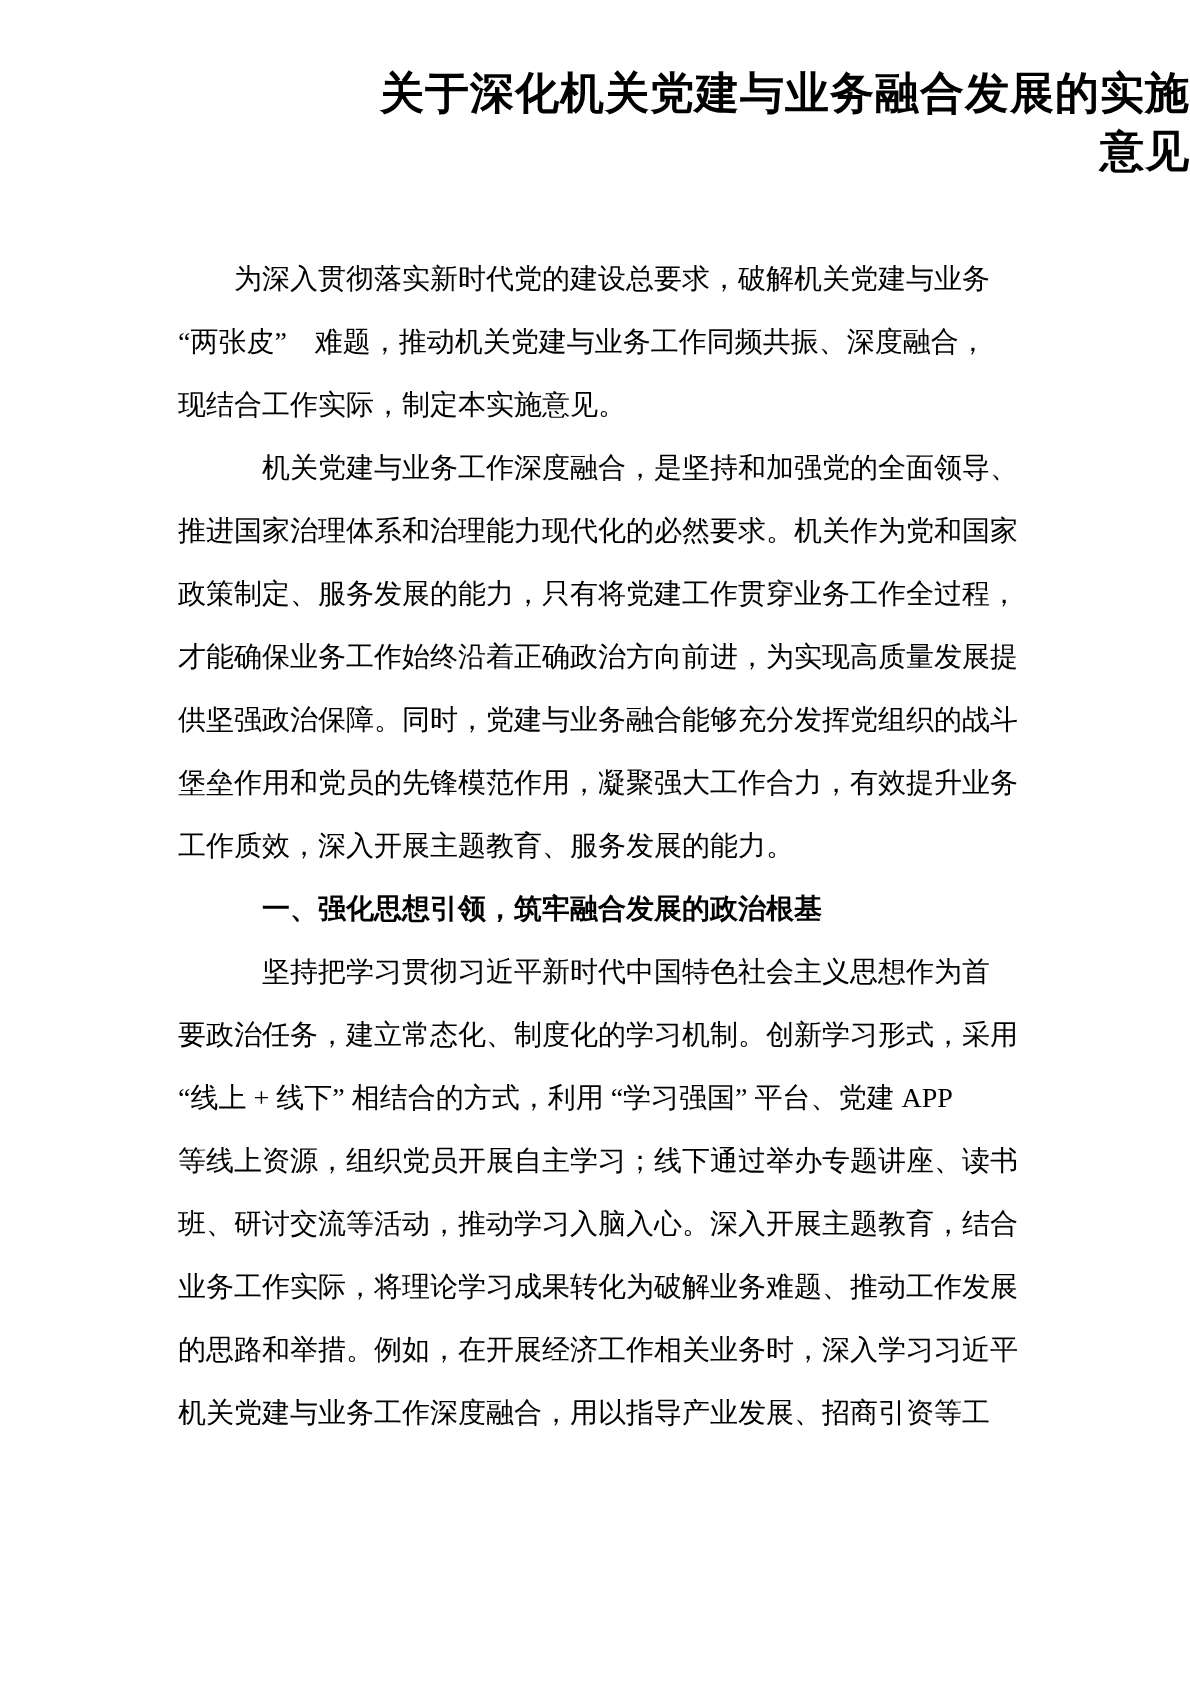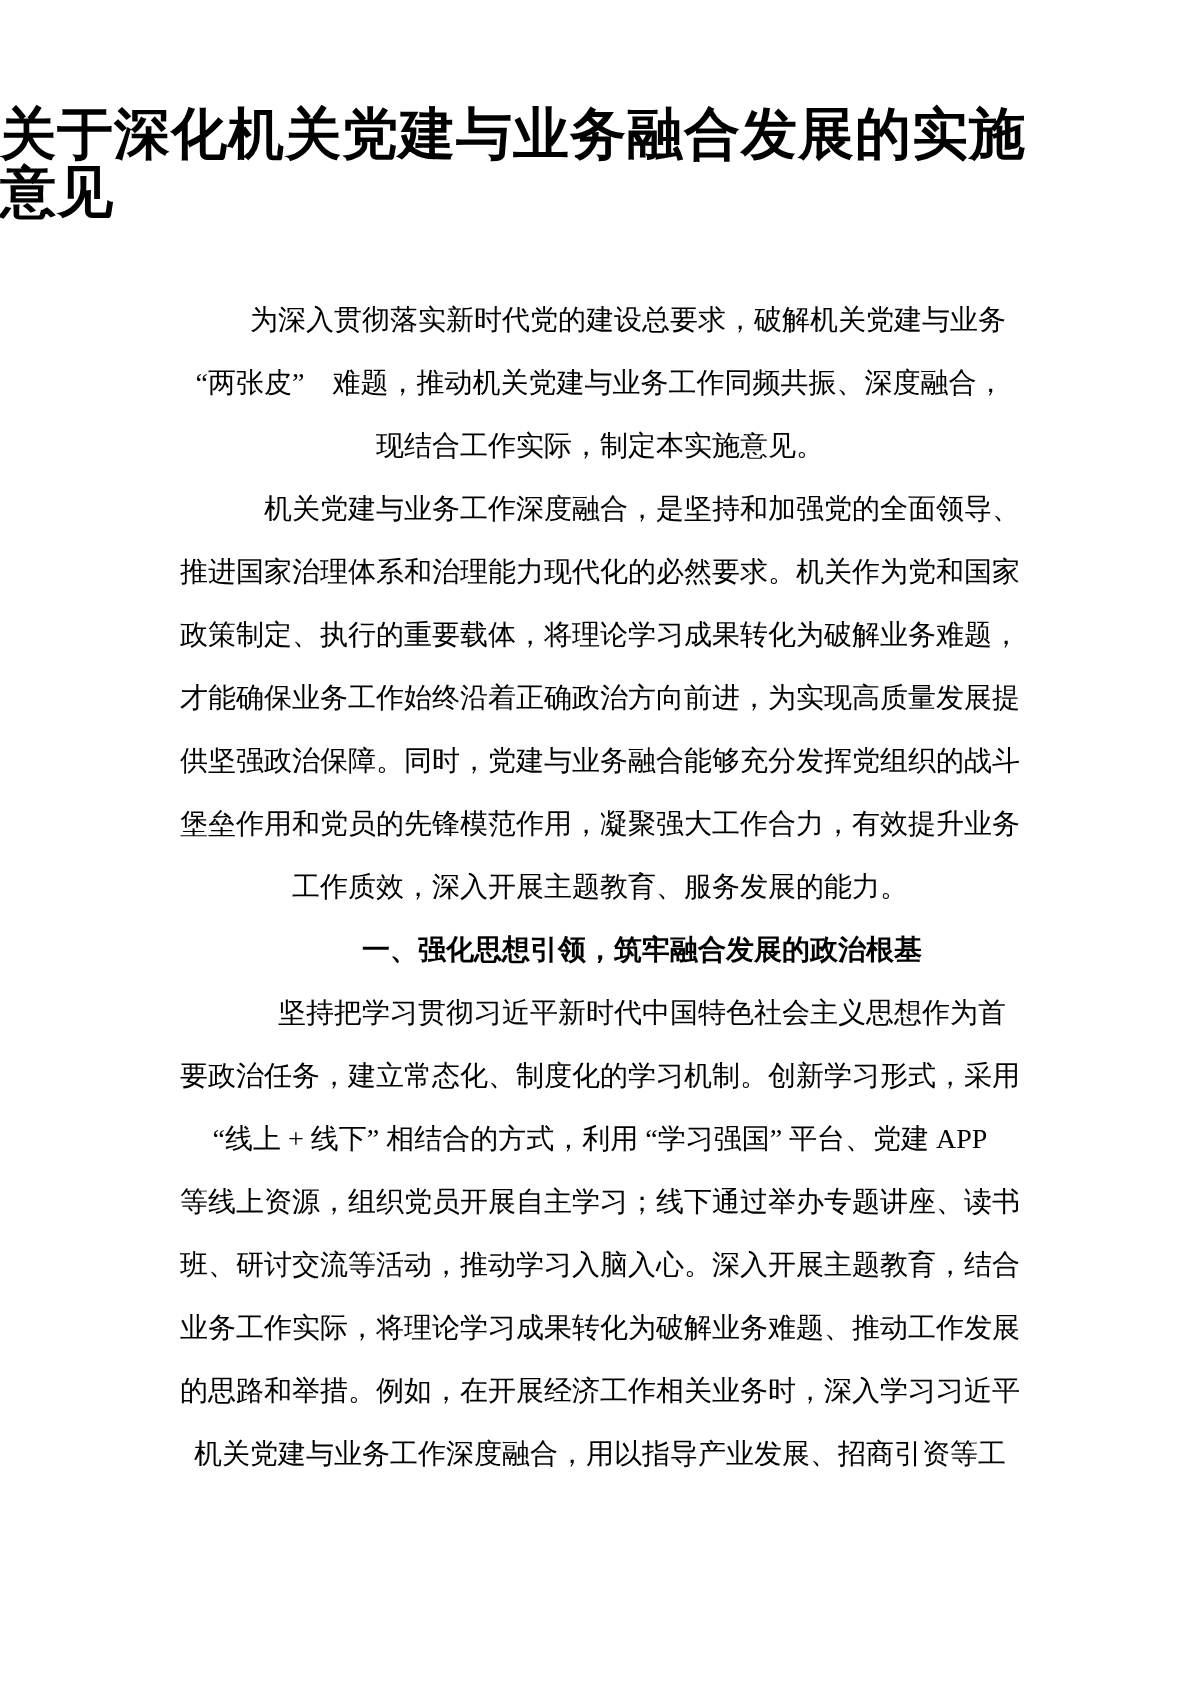--- a/index.html
+++ b/index.html
@@ -11,62 +11,62 @@
   .page {
     position: relative;
     width: 1190px;
     height: 1683px;
     margin: 0 auto;
     background: #ffffff;
     box-sizing: border-box;
     overflow: hidden;
   }
   .title-block {
-    padding-top: 105px;
-    text-align: left;
+    padding-top: 64px;
+    text-align: right;
     font-family: "Liberation Sans", "DejaVu Sans", sans-serif;
     font-weight: 700;
-    font-size: 56px;
+    font-size: 44px;
     line-height: 58px;
     color: #000000;
     letter-spacing: 1px;
   }
   .content {
     margin-top: 67px;
     padding: 0 168px 0 178px;
     font-family: "Liberation Serif", "DejaVu Serif", serif;
     font-size: 28px;
     line-height: 63px;
     color: #000000;
   }
   .line {
     height: 63px;
     white-space: pre;
-    text-align: center;
+    text-align: left;
   }
   .heading-line {
     font-weight: 700; 
   }
 </style>
 </head>
 <body>
 
 <div class="page">
   <h1 class="title-block" style="margin:0;">
     <div class="title-line">关于深化机关党建与业务融合发展的实施</div>
     <div class="title-line">意见</div>
   </h1>
 
   <div class="content">
       <div class="line" style="text-indent: 2em;">为深入贯彻落实新时代党的建设总要求，破解机关党建与业务</div>
       <div class="line">“两张皮”　难题，推动机关党建与业务工作同频共振、深度融合，</div>
       <div class="line">现结合工作实际，制定本实施意见。</div>
       <div class="line" style="text-indent: 3em;">机关党建与业务工作深度融合，是坚持和加强党的全面领导、</div>
       <div class="line">推进国家治理体系和治理能力现代化的必然要求。机关作为党和国家</div>
-      <div class="line">政策制定、执行的重要载体，将理论学习成果转化为破解业务难题，</div>
+      <div class="line">政策制定、服务发展的能力，只有将党建工作贯穿业务工作全过程，</div>
       <div class="line">才能确保业务工作始终沿着正确政治方向前进，为实现高质量发展提</div>
       <div class="line">供坚强政治保障。同时，党建与业务融合能够充分发挥党组织的战斗</div>
       <div class="line">堡垒作用和党员的先锋模范作用，凝聚强大工作合力，有效提升业务</div>
       <div class="line">工作质效，深入开展主题教育、服务发展的能力。</div>
       <div class="line heading-line" style="text-indent: 3em;">一、强化思想引领，筑牢融合发展的政治根基</div>
       <div class="line" style="text-indent: 3em;">坚持把学习贯彻习近平新时代中国特色社会主义思想作为首</div>
       <div class="line">要政治任务，建立常态化、制度化的学习机制。创新学习形式，采用</div>
       <div class="line">“线上 + 线下” 相结合的方式，利用 “学习强国” 平台、党建 APP</div>
       <div class="line">等线上资源，组织党员开展自主学习；线下通过举办专题讲座、读书</div>
       <div class="line">班、研讨交流等活动，推动学习入脑入心。深入开展主题教育，结合</div>

